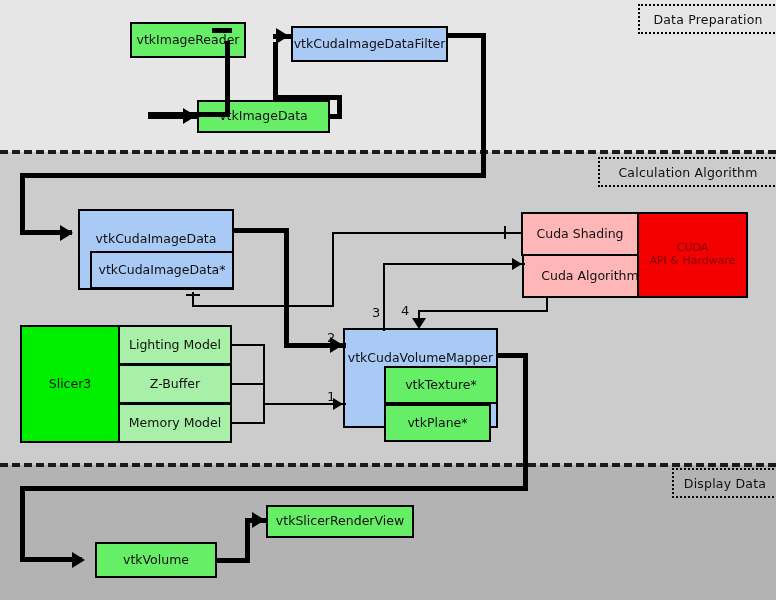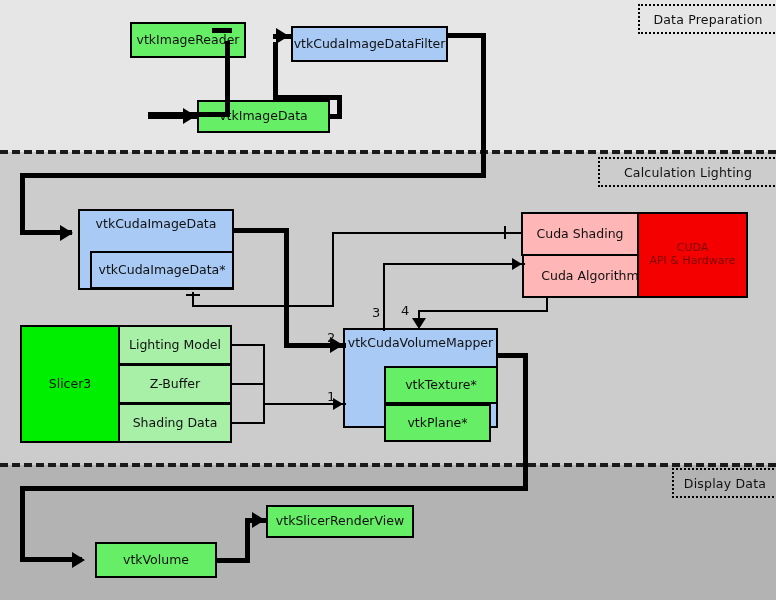--- a/index.html
+++ b/index.html
@@ -45,21 +45,21 @@
     text-align:center;
     line-height:1.15;
     z-index:5;
   }
   .node.green    {background:#66ee66;}
   .node.green-lt {background:#a8f0a8;}
   .node.green-br {background:#00ee00;}
   .node.blue     {background:#a8caf5;}
   .node.pink     {background:#ffb6b6;}
   .node.red      {background:#f50000;color:#7a0000;font-size:11px;}
-  .node.textTop  {align-items:flex-start;padding-top:6px;}
+  .node.textTop  {align-items:flex-start;padding-top:21px;}
 
   
   .seg{position:absolute;background:#000;z-index:6;}
   .segT{height:5px;}   
   .segTv{width:5px;}   
   .segN{height:2px;}   
   .segNv{width:2px;}   
 
   
   .arrow{position:absolute;width:0;height:0;z-index:7;}
@@ -82,21 +82,21 @@
   <div class="band band-calc"></div>
   <div class="band band-disp"></div>
 
   <div class="sep sep1"></div>
   <div class="sep sep2"></div>
 
   <div class="chip" style="left:638px;top:4px;width:140px;height:30px;">
     <span>Data Preparation</span>
   </div>
   <div class="chip" style="left:598px;top:157px;width:180px;height:30px;">
-    <span>Calculation Lighting</span>
+    <span>Calculation Algorithm</span>
   </div>
   <div class="chip" style="left:672px;top:468px;width:106px;height:30px;">
     <span>Display Data</span>
   </div>
 
   <div class="seg segTv" style="left:225px;top:41px;height:76px;"></div>
   <div class="seg segT" style="left:148px;top:112px;width:80px;"></div>
   <div class="seg segTv" style="left:148px;top:112px;height:7px;"></div>
   <div class="seg segT" style="left:148px;top:114px;width:50px;"></div>
   <div class="arrow ar-r" style="left:183px;top:108px;"></div>
@@ -179,21 +179,21 @@
   <div class="node green-br" style="left:20px;top:325px;width:100px;height:118px;">
     <span>Slicer3</span>
   </div>
   <div class="node green-lt" style="left:118px;top:325px;width:114px;height:40px;">
     <span>Lighting Model</span>
   </div>
   <div class="node green-lt" style="left:118px;top:364px;width:114px;height:40px;">
     <span>Z-Buffer</span>
   </div>
   <div class="node green-lt" style="left:118px;top:403px;width:114px;height:40px;">
-    <span>Shading Data</span>
+    <span>Memory Model</span>
   </div>
 
   <div class="seg segN" style="left:231px;top:344px;width:34px;"></div>
   <div class="seg segN" style="left:231px;top:383px;width:34px;"></div>
   <div class="seg segN" style="left:231px;top:422px;width:34px;"></div>
   <div class="seg segNv" style="left:263px;top:344px;height:79px;"></div>
   <div class="seg segN" style="left:263px;top:403px;width:83px;"></div>
   <div class="arrow ar-rn" style="left:333px;top:398px;"></div>
   <div class="elabel" style="left:327px;top:389px;">
     <span>1</span>

